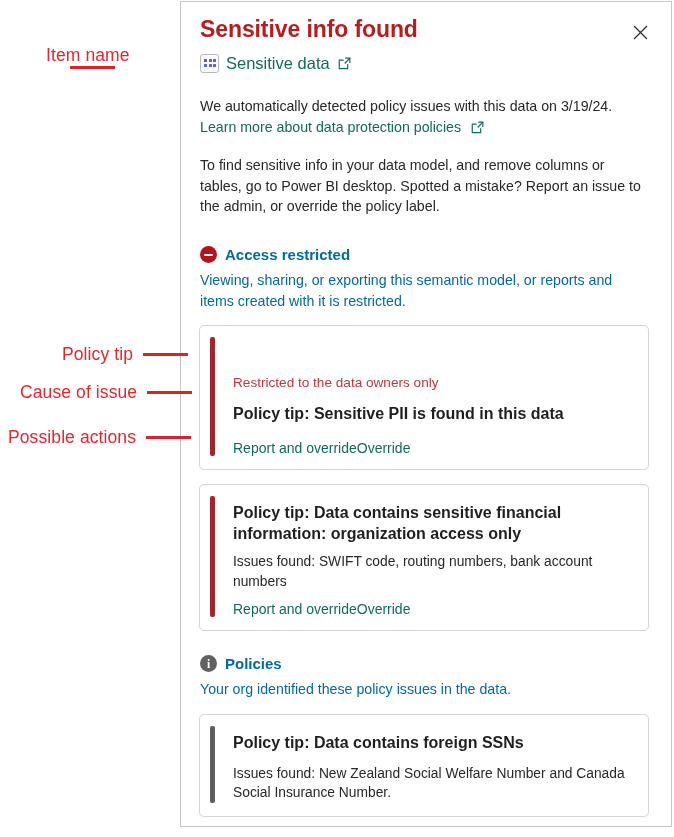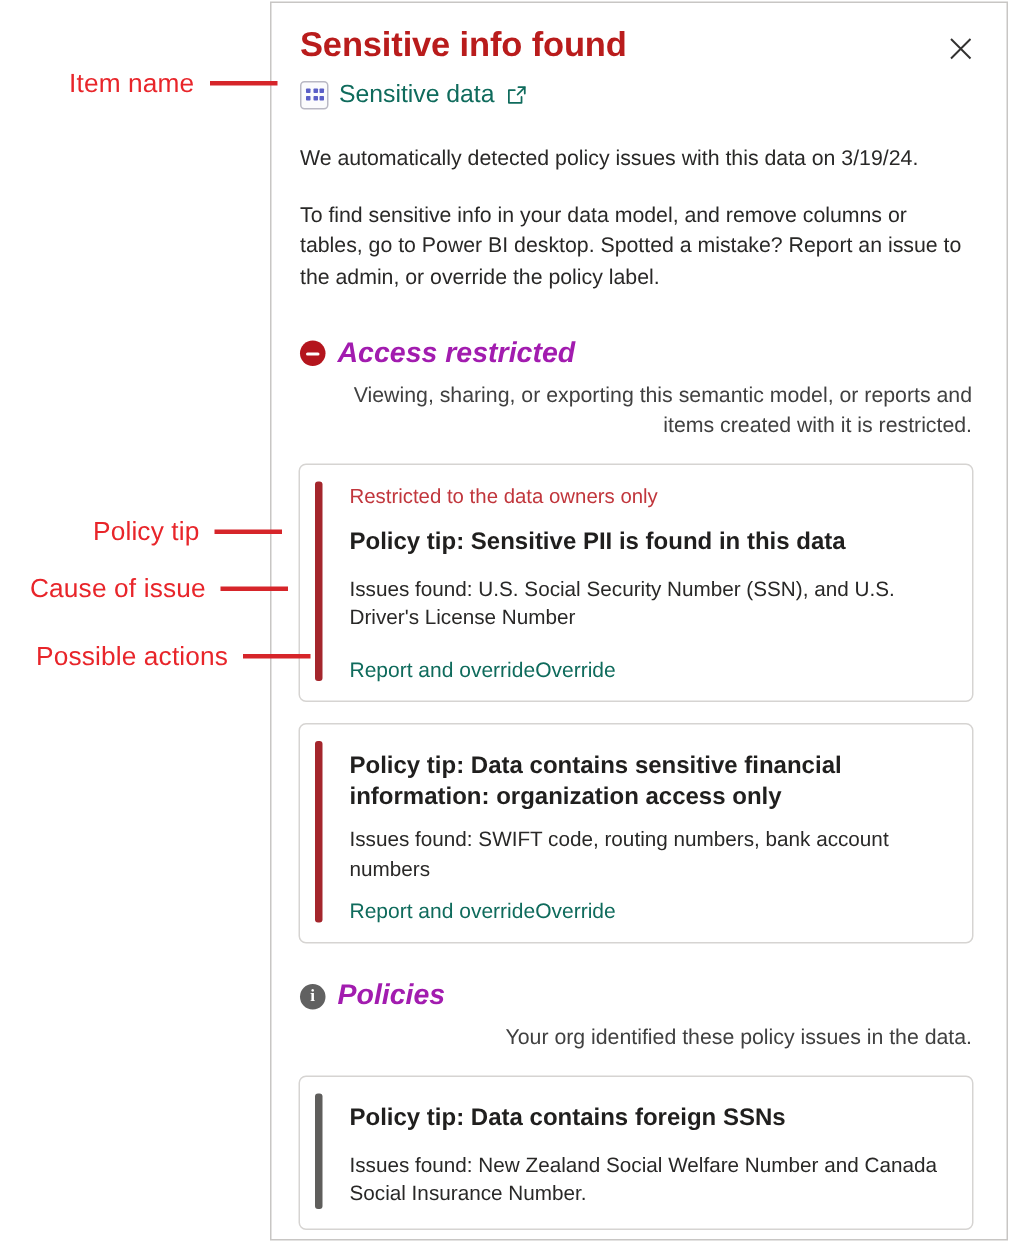--- a/index.html
+++ b/index.html
@@ -34,27 +34,27 @@
     color: #e8252a;
     font-size: 17.5px;
     font-family: "Liberation Sans", sans-serif;
     letter-spacing: 0.1px;
   }
   .anno-line {
     height: 3px;
     background: #d6252a;
     margin-left: 10px;
   }
-  .anno-1 { left: 46px; top: 45px; }
+  .anno-1 { left: 46px; top: 45px; flex-direction: column; }
   .anno-1 .anno-line { width: 45px; }
   .anno-2 { left: 62px; top: 344px; }
   .anno-2 .anno-line { width: 45px; }
   .anno-3 { left: 20px; top: 382px; }
   .anno-3 .anno-line { width: 45px; }
-  .anno-4 { left: 24px; top: 427px; }
+  .anno-4 { left: 8px; top: 427px; }
   .anno-4 .anno-line { width: 45px; }
 
   
   .panel {
     position: absolute;
     left: 180px;
     top: 1px;
     width: 492px;
     height: 826px;
     background: #ffffff;
@@ -187,33 +187,31 @@
     color: #ffffff;
     font-size: 11.5px;
     font-weight: bold;
     display: flex;
     align-items: center;
     justify-content: center;
     flex: 0 0 auto;
     font-family: "Liberation Serif", serif;
   }
   .section-title {
-    font-size: 19px;
+    font-size: 15px;
     font-weight: bold;
-    color: #a21caf;
-    font-style: italic;
+    color: #0369a1;
   }
   .section-desc {
     padding-left: 10px;
     margin-top: 7px;
     font-size: 14.2px;
-    color: #404040;
+    color: #0369a1;
     line-height: 1.43;
     max-width: 448px;
-    text-align: right;
   }
 
   
   .card {
     margin-left: 9px;
     margin-right: 0px;
     margin-top: 14px;
     border: 1px solid #d6d4d2;
     border-radius: 5px;
     background: #ffffff;
@@ -233,20 +231,21 @@
   .card-body {
     flex: 1 1 auto;
     padding-left: 18px;
     padding-right: 16px;
     min-width: 0;
   }
   .card-restriction {
     font-size: 13.6px;
     color: #c1363c;
     line-height: 1.4;
+    margin-top: 36px;
   }
   .card-title {
     font-size: 16px;
     font-weight: bold;
     color: #201f1e;
     line-height: 1.32;
     margin-top: 11px;
   }
   .card-title.tight { margin-top: 6px; }
   .card-issues {
@@ -316,37 +315,46 @@
         <svg width="15" height="15" viewBox="0 0 16 16" aria-hidden="true">
           <path d="M9.2 2.3 L13.7 2.3 L13.7 6.8" stroke="#0f6b5c" stroke-width="1.25" fill="none" stroke-linecap="round"></path>
           <path d="M13.5 2.6 L8.6 7.5" stroke="#0f6b5c" stroke-width="1.25" fill="none" stroke-linecap="round"></path>
           <path d="M11.4 9.2 L11.4 13.4 L2.4 13.4 L2.4 4.4 L6.6 4.4" stroke="#0f6b5c" stroke-width="1.25" fill="none" stroke-linecap="round" stroke-linejoin="round"></path>
         </svg>
       </span>
     </div>
 
     <div class="body-text">
       <div class="detected-line">We automatically detected policy issues with this data on 3/19/24.</div>
+      <div class="learn-row">
+        <span class="learn-link">Learn more about data protection policies</span>
+        <span class="ext-icon">
+          <svg width="15" height="15" viewBox="0 0 16 16" aria-hidden="true">
+            <path d="M9.2 2.3 L13.7 2.3 L13.7 6.8" stroke="#0f6b5c" stroke-width="1.25" fill="none" stroke-linecap="round"></path>
+            <path d="M13.5 2.6 L8.6 7.5" stroke="#0f6b5c" stroke-width="1.25" fill="none" stroke-linecap="round"></path>
+            <path d="M11.4 9.2 L11.4 13.4 L2.4 13.4 L2.4 4.4 L6.6 4.4" stroke="#0f6b5c" stroke-width="1.25" fill="none" stroke-linecap="round" stroke-linejoin="round"></path>
+          </svg>
+        </span>
+      </div>
       <div class="para-2">To find sensitive info in your data model, and remove columns or tables, go to Power BI desktop. Spotted a mistake? Report an issue to the admin, or override the policy label.</div>
     </div>
 
     <div class="section-head">
       <span class="sev-icon">
           <span></span>
         </span>
       <span class="section-title">Access restricted</span>
     </div>
     <div class="section-desc">Viewing, sharing, or exporting this semantic model, or reports and items created with it is restricted.</div>
 
     <div class="card">
       <div class="card-bar red"></div>
       <div class="card-body">
         <div class="card-restriction">Restricted to the data owners only</div>
         <div class="card-title">Policy tip: Sensitive PII is found in this data</div>
-        <div class="card-issues">Issues found: U.S. Social Security Number (SSN), and U.S. Driver's License Number</div>
         <div class="card-actions">
           <span class="card-action">Report and override</span>
           <span class="card-action">Override</span>
         </div>
       </div>
     </div>
 
     <div class="card">
       <div class="card-bar red"></div>
       <div class="card-body">

